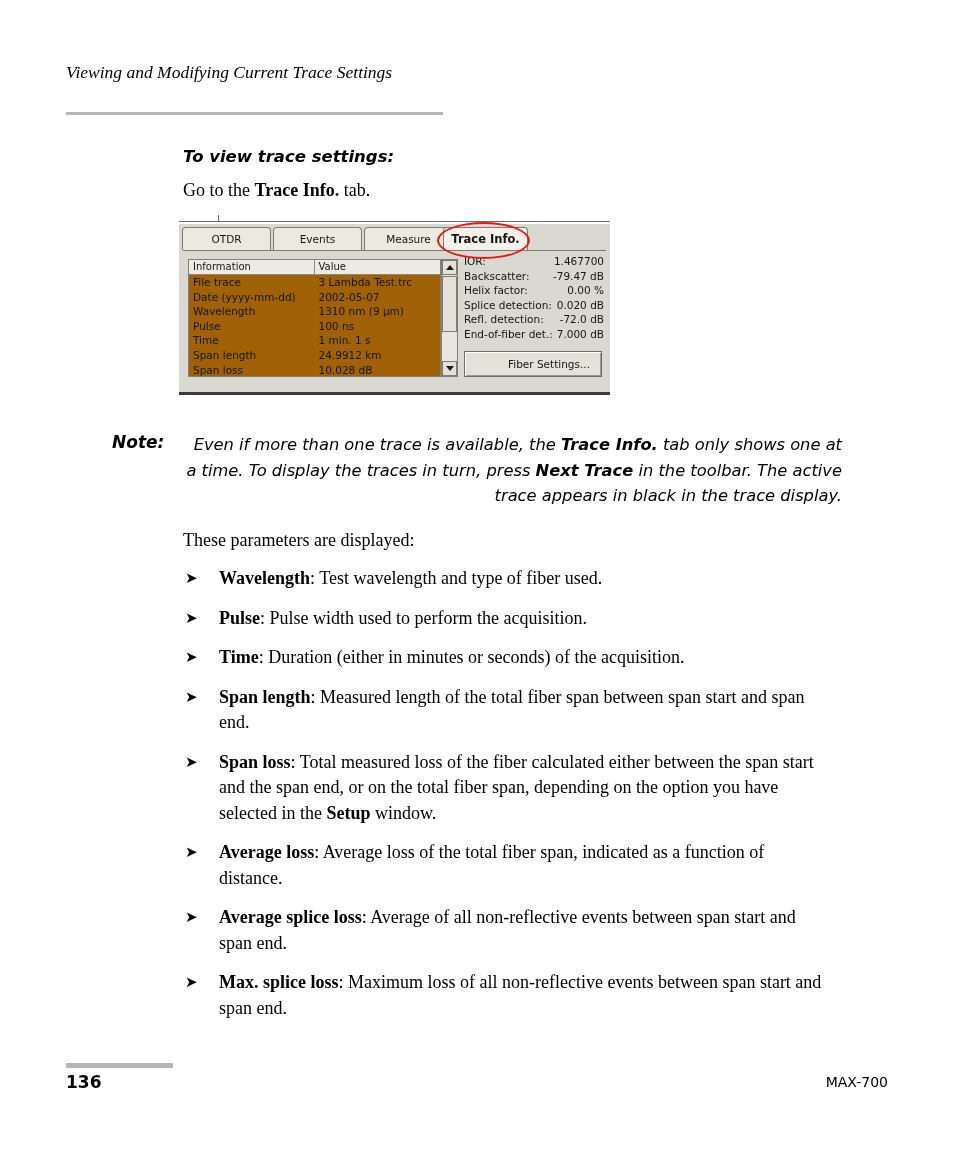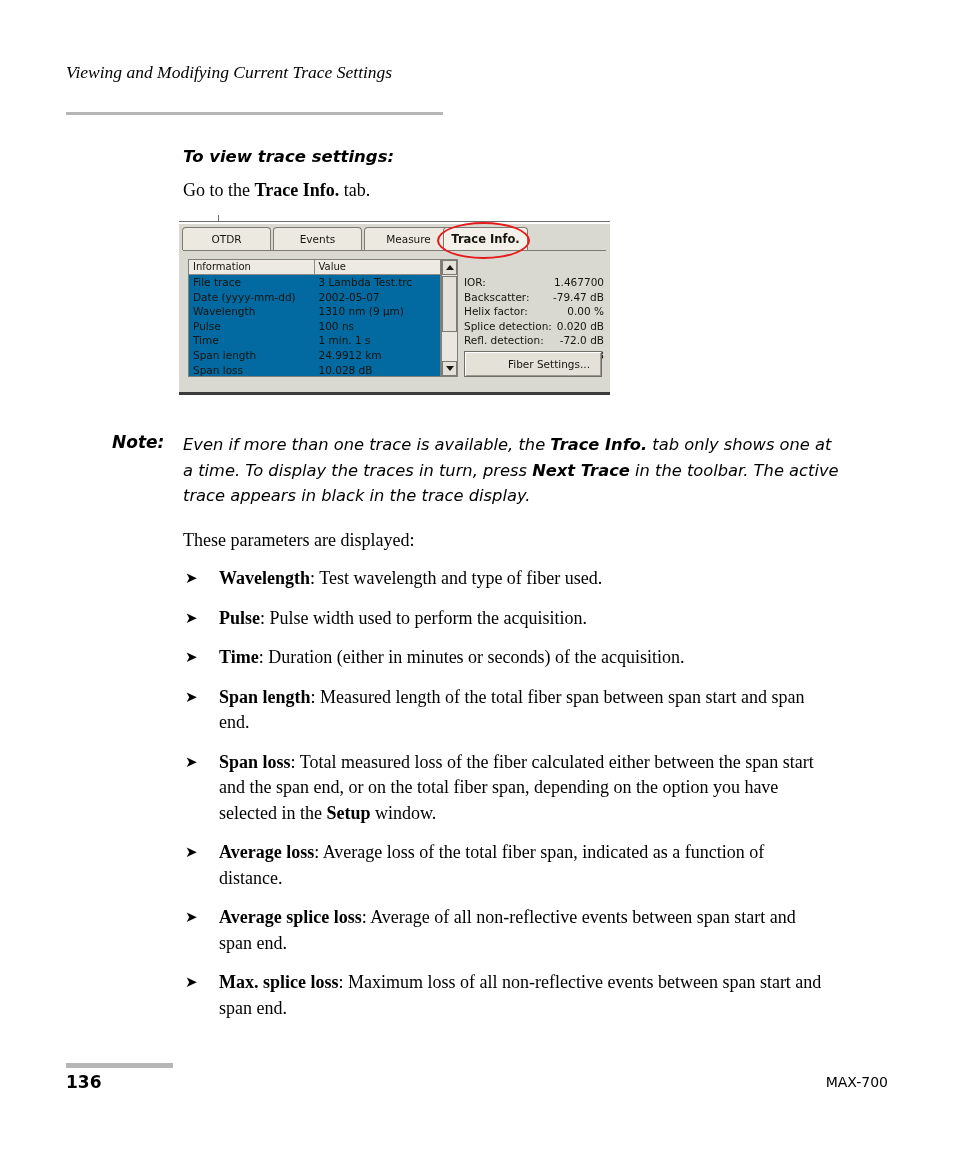--- a/index.html
+++ b/index.html
@@ -137,21 +137,21 @@
     box-sizing: border-box;
   }
 
   
   .grid {
     position: absolute;
     left: 9px;
     top: 8px;
     width: 253px;
     height: 118px;
-    background: #0369a1;
+    background: #a16207;
     border: 1px solid #808078;
     box-sizing: border-box;
     overflow: hidden;
   }
   .grid-head {
     display: flex;
     height: 15px;
     border-bottom: 1px solid #8a8a82;
     background: #eceae2;
     box-sizing: border-box;
@@ -222,21 +222,21 @@
     height: 56px;
     background: #e4e1d8;
     border: 1px solid #7b7b72;
     box-sizing: border-box;
   }
 
   
   .info {
     position: absolute;
     left: 285px;
-    top: 24px;
+    top: 3px;
     width: 140px;
   }
   .info-row {
     display: flex;
     height: 14.6px;
     line-height: 14.6px;
   }
   .info-row span {
     font-family: "DejaVu Sans", sans-serif;
     font-size: 10.5px;
@@ -277,20 +277,21 @@
     pointer-events: none;
   }
 
   
   .note {
     position: absolute;
     left: 112px;
     top: 432px;
     width: 730px;
     font-family: "DejaVu Sans", sans-serif;
+    text-align: right;
   }
   .note-lab {
     position: absolute;
     left: 0;
     top: 0;
     font-weight: bold;
     font-style: italic;
     font-size: 17px;
   }
   .note-txt {

